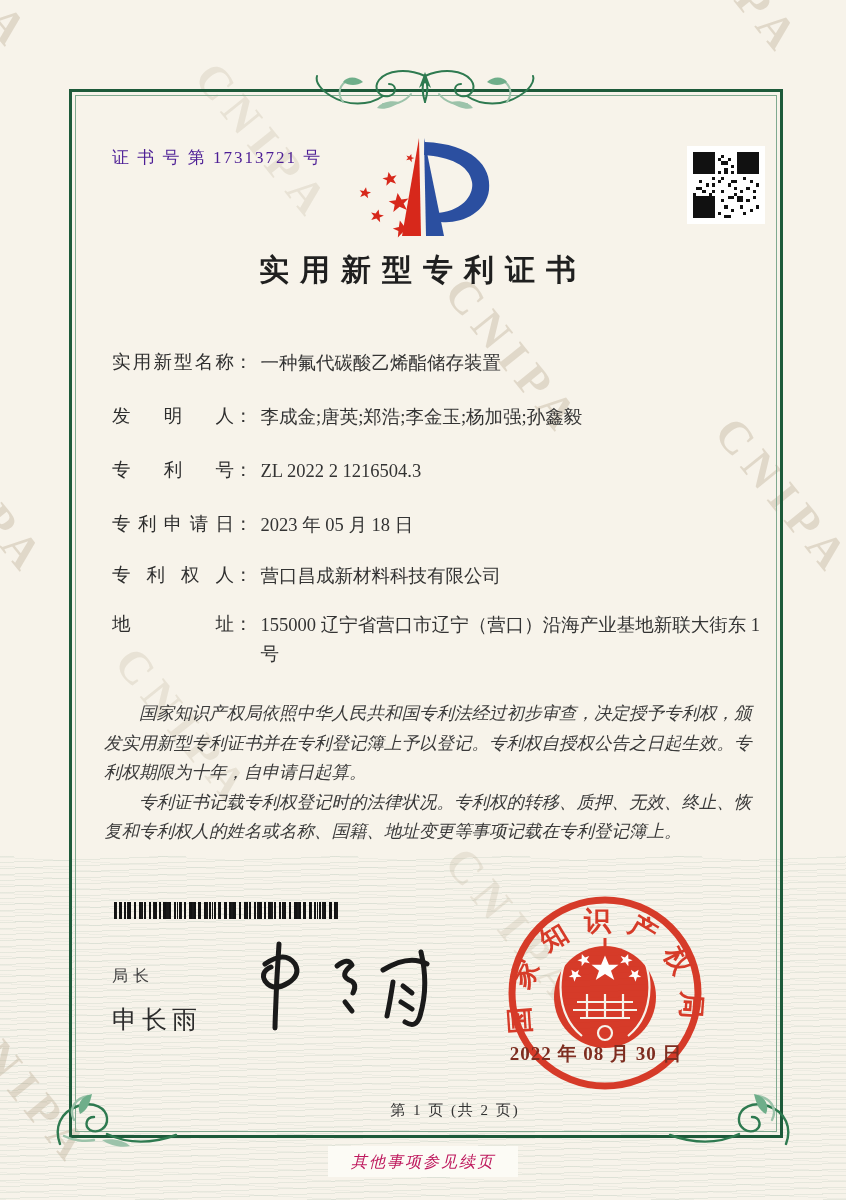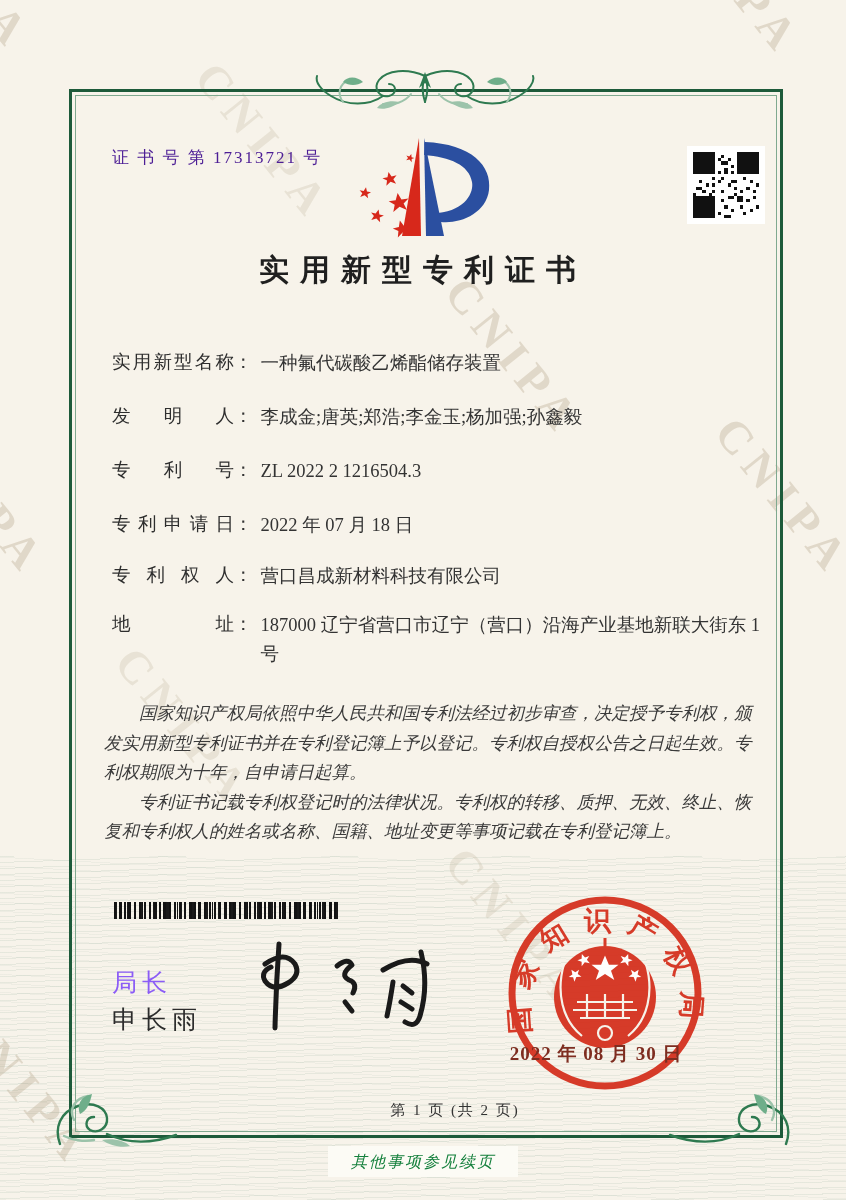--- a/index.html
+++ b/index.html
@@ -48,35 +48,35 @@
          font-size:17.5px;line-height:29.5px;color:#3a3a3a;font-style:italic;}
   .legal p{margin:0;text-indent:2em;}
 
   .barcode{position:absolute;left:114px;top:902px;width:224px;height:17px;z-index:4;
     background:
       repeating-linear-gradient(90deg,#131313 0 2px,rgba(0,0,0,0) 2px 5px),
       repeating-linear-gradient(90deg,#131313 0 1px,rgba(0,0,0,0) 1px 7px),
       repeating-linear-gradient(90deg,#1a1a1a 0 3px,rgba(0,0,0,0) 3px 13px);}
 
   .sig-title{position:absolute;left:112px;top:966px;z-index:4;font-family:"Liberation Sans",sans-serif;
-             font-size:25px;letter-spacing:5px;color:#8b5cf6;}
+             font-size:16px;letter-spacing:5px;color:#404040;}
   .sig-name{position:absolute;left:112px;top:1003px;z-index:4;font-family:"Liberation Sans",sans-serif;
             font-size:25px;letter-spacing:5px;color:#2c2c2c;}
   .sig-script{position:absolute;left:235px;top:930px;width:215px;height:110px;z-index:4;}
 
   .seal{position:absolute;left:502px;top:890px;width:206px;height:206px;z-index:5;opacity:.94;}
   .seal-date{position:absolute;left:500px;top:1041px;width:192px;z-index:6;text-align:center;
              font-size:19px;font-weight:bold;color:#7e2d20;letter-spacing:1px;}
 
   .pageno{position:absolute;left:0;top:1101px;width:846px;z-index:4;text-align:center;
           font-size:15px;letter-spacing:2px;color:#333;padding-left:32px;}
 
   .footer-note{position:absolute;left:328px;top:1146px;width:190px;height:31px;z-index:4;
                background:#fcfbf5;text-align:center;line-height:31px;font-size:16px;
-               color:#15803d;font-style:italic;letter-spacing:2px;}
+               color:#be185d;font-style:italic;letter-spacing:2px;}
 </style>
 </head>
 <body>
 
 <div class="page">
 
   <div class="waves"></div>
 
   <div class="wm" style="left:-130px;top:-55px;">CNIPA</div>
   <div class="wm faint" style="left:170px;top:115px;">CNIPA</div>
@@ -206,27 +206,27 @@
   <div class="row" style="top:349px;">
     <span class="flabel">实用新型名称</span><span class="colon">：</span><span class="fvalue">一种氟代碳酸乙烯酯储存装置</span>
   </div>
   <div class="row" style="top:403px;">
     <span class="flabel">发明人</span><span class="colon">：</span><span class="fvalue">李成金;唐英;郑浩;李金玉;杨加强;孙鑫毅</span>
   </div>
   <div class="row" style="top:457px;text-decoration:underline;">
     <span class="flabel">专利号</span><span class="colon">：</span><span class="fvalue">ZL 2022 2 1216504.3</span>
   </div>
   <div class="row" style="top:511px;">
-    <span class="flabel">专利申请日</span><span class="colon">：</span><span class="fvalue">2022 年 07 月 18 日</span>
+    <span class="flabel">专利申请日</span><span class="colon">：</span><span class="fvalue">2023 年 05 月 18 日</span>
   </div>
   <div class="row" style="top:562px;">
     <span class="flabel">专利权人</span><span class="colon">：</span><span class="fvalue">营口昌成新材料科技有限公司</span>
   </div>
   <div class="row" style="top:611px;">
-    <span class="flabel">地址</span><span class="colon">：</span><span class="fvalue" style="max-width:505px;">187000 辽宁省营口市辽宁（营口）沿海产业基地新联大街东 1 号</span>
+    <span class="flabel">地址</span><span class="colon">：</span><span class="fvalue" style="max-width:505px;">155000 辽宁省营口市辽宁（营口）沿海产业基地新联大街东 1 号</span>
   </div>
 
   <div class="legal">
     <p>国家知识产权局依照中华人民共和国专利法经过初步审查，决定授予专利权，颁发实用新型专利证书并在专利登记簿上予以登记。专利权自授权公告之日起生效。专利权期限为十年，自申请日起算。</p>
     <p>专利证书记载专利权登记时的法律状况。专利权的转移、质押、无效、终止、恢复和专利权人的姓名或名称、国籍、地址变更等事项记载在专利登记簿上。</p>
   </div>
 
   <div class="barcode"></div>
 
   <div class="sig-title">局长</div>

